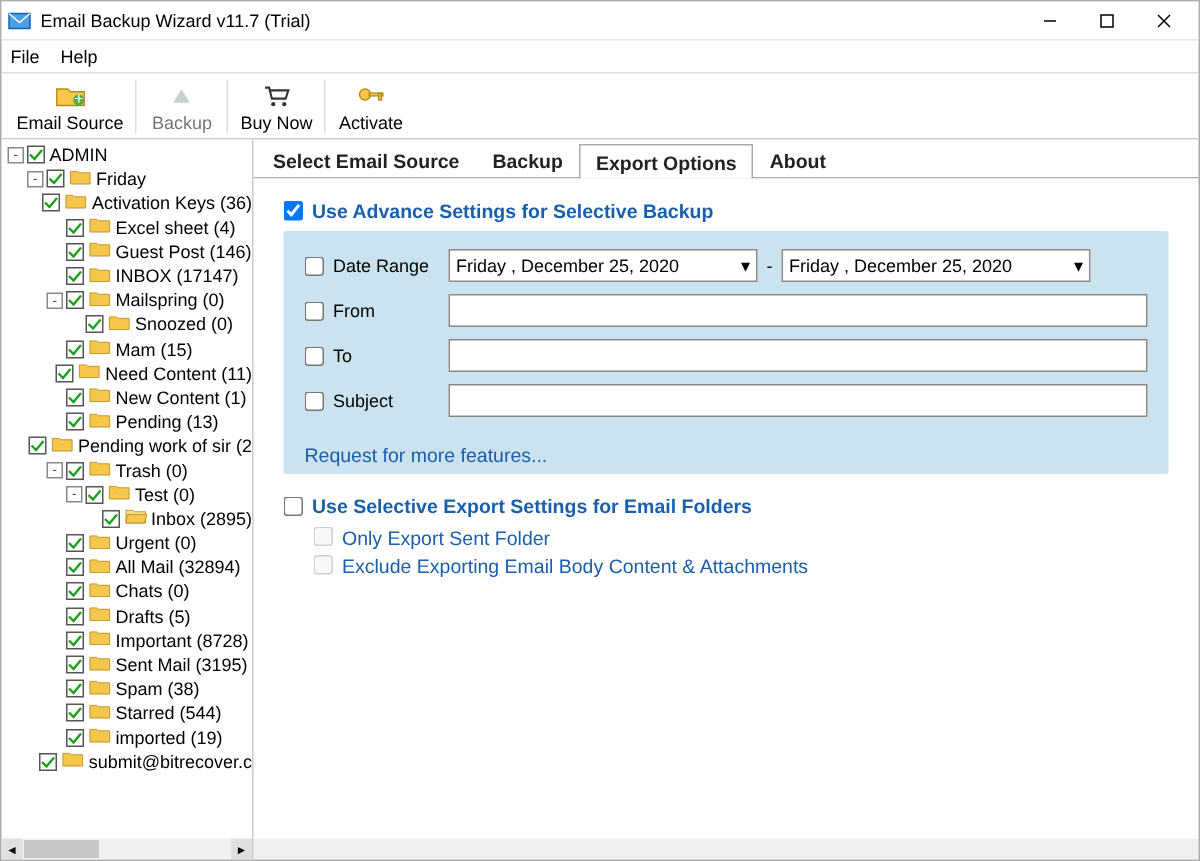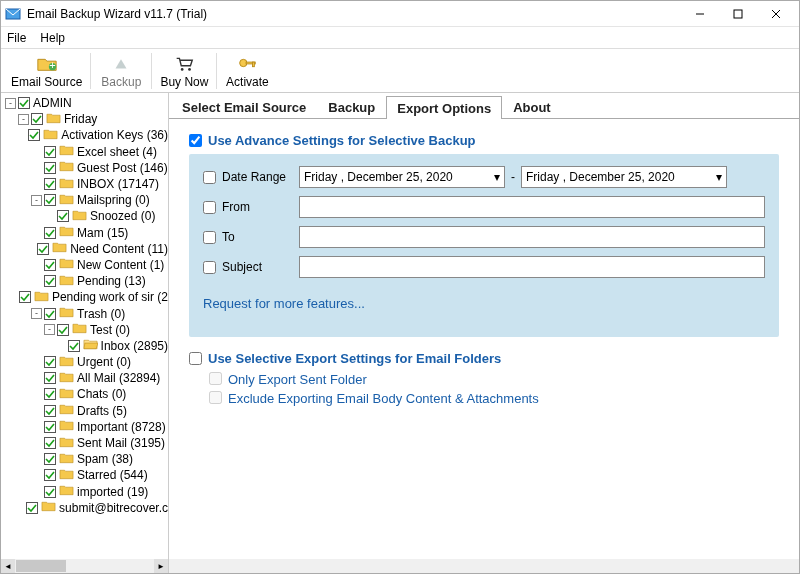--- a/index.html
+++ b/index.html
@@ -30,21 +30,21 @@
 .sb-scroll .sb-btn { width: 14px; height: 14px; background: #e0e0e0; display: flex; align-items: center; justify-content: center; font-size: 8px; cursor: pointer; }
 .sb-scroll .sb-thumb { width: 50px; height: 12px; background: #c8c8c8; margin-left: 1px; cursor: pointer; }
 .content { flex: 1; display: flex; flex-direction: column; overflow: hidden; }
 .tabs { height: 26px; display: flex; align-items: flex-end; border-bottom: 1px solid #aaa; padding-left: 2px; }
 .tab { padding: 4px 10px 3px 10px; font-weight: bold; font-size: 13px; border: 1px solid transparent; border-bottom: none; cursor: pointer; color: #222; }
 .tab.active { border-color: #aaa; background: #fff; position: relative; top: 1px; }
 .panel { flex: 1; padding: 14px 20px; overflow: auto; background: #fff; }
 .section-check { display: flex; align-items: center; margin-bottom: 6px; }
 .section-check input { margin-right: 6px; }
 .section-check label { color: #1a5faa; font-weight: bold; font-size: 13px; cursor: pointer; }
-.filter-box { background: #cbe3ef; padding: 12px 14px 26px 14px; border-radius: 2px; margin-bottom: 14px; }
+.filter-box { background: #cbe3ef; padding: 12px 14px 5px 14px; border-radius: 2px; margin-bottom: 14px; }
 .filter-row { display: flex; align-items: center; margin-bottom: 8px; }
 .filter-row:last-child { margin-bottom: 0; }
 .filter-key { width: 96px; display: flex; align-items: center; font-size: 12px; }
 .filter-key input { margin-right: 6px; }
 .filter-input { flex: 1; height: 22px; border: 1px solid #888; background: #fff; padding: 0 4px; }
 .date-sel { height: 22px; border: 1px solid #888; background: #fff; padding: 0 4px; width: 206px; font-size: 12px; display: flex; align-items: center; justify-content: space-between; cursor: pointer; }
 .date-sep { margin: 0 6px; }
 .req-link { color: #1a5faa; font-size: 13px; margin-top: 10px; display: inline-block; cursor: pointer; }
 .sub-options { padding-left: 20px; margin-top: 4px; }
 .sub-opt { display: flex; align-items: flex-start; margin-bottom: 4px; }

